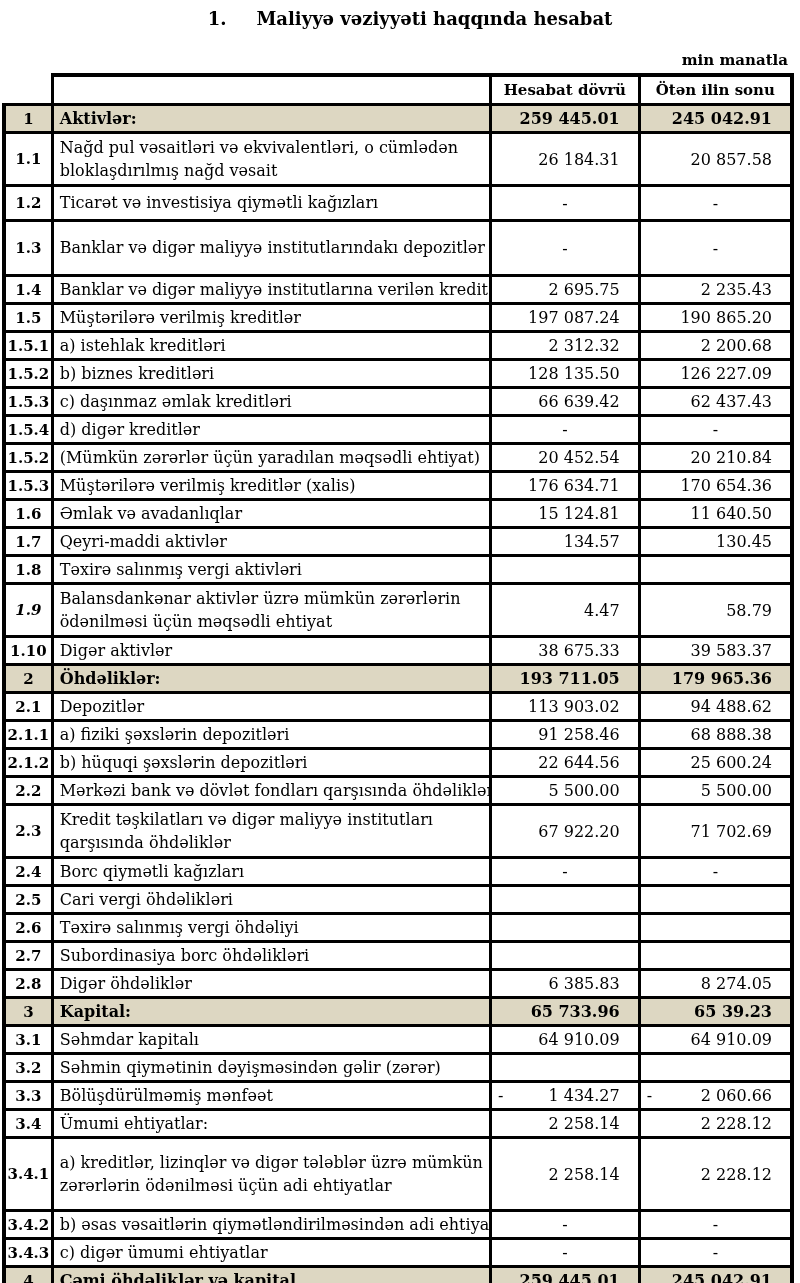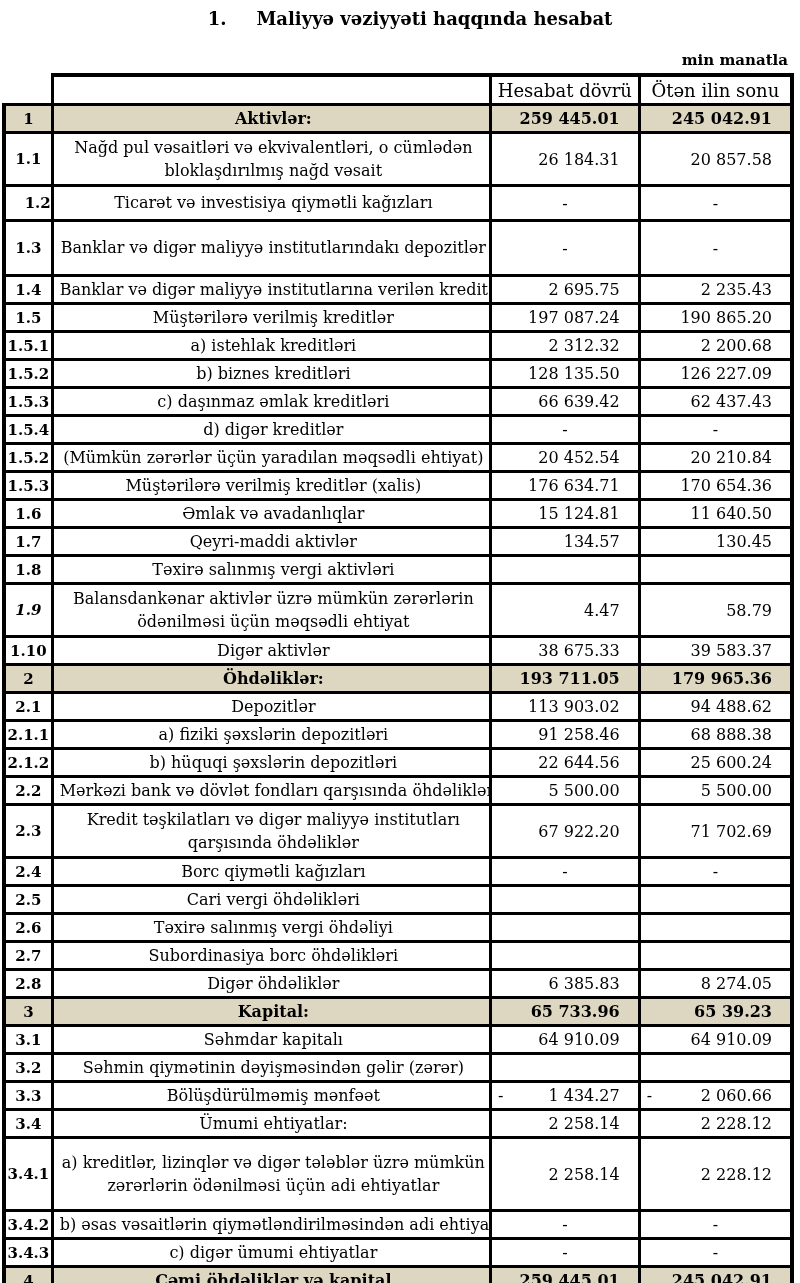--- a/index.html
+++ b/index.html
@@ -50,34 +50,33 @@
   .fin-table tr > *:last-child  { border-right-width: 4px; }
   .fin-table thead th { border-top-width: 4px; }
   .fin-table tbody tr:last-child td { border-bottom-width: 4px; }
   
   .fin-table th.corner {
     border: none !important;
     background: #ffffff;
   }
   .fin-table thead th {
     height: 26px;
-    font-weight: normal;
-    font-size: 18px;
+    font-weight: bold;
+    font-size: 15px;
   }
   .fin-table td { height: 25px; font-size: 16px; }
   td.cell-num {
     text-align: center;
     font-weight: bold;
     font-size: 15px;
   }
   td.cell-label {
     padding-left: 6px;
     padding-right: 2px;
     line-height: 1.45;
-    text-align: center;
   }
   td.cell-label.nowrap { white-space: nowrap; }
   td.cell-val {
     text-align: right;
     padding-right: 18px;
   }
   td.cell-val.dash { text-align: center; padding-right: 0; }
   td.cell-val.neg {
     padding-left: 6px;
   }
@@ -124,21 +123,21 @@
           <td class="cell-val">259 445.01</td>
           <td class="cell-val">245 042.91</td>
         </tr>
         <tr>
           <td class="cell-num" style="height: 50px;">1.1</td>
           <td class="cell-label">Nağd pul vəsaitləri və ekvivalentləri, o cümlədən bloklaşdırılmış nağd vəsait</td>
           <td class="cell-val">26 184.31</td>
           <td class="cell-val">20 857.58</td>
         </tr>
         <tr>
-          <td class="cell-num" style="height: 32px; text-align: right;">1.2</td>
+          <td class="cell-num" style="height: 32px;">1.2</td>
           <td class="cell-label nowrap">Ticarət və investisiya qiymətli kağızları</td>
           <td class="cell-val dash">-</td>
           <td class="cell-val dash">-</td>
         </tr>
         <tr>
           <td class="cell-num" style="height: 52px; text-align: center;">1.3</td>
           <td class="cell-label nowrap">Banklar və digər maliyyə institutlarındakı depozitlər</td>
           <td class="cell-val dash">-</td>
           <td class="cell-val dash">-</td>
         </tr>

